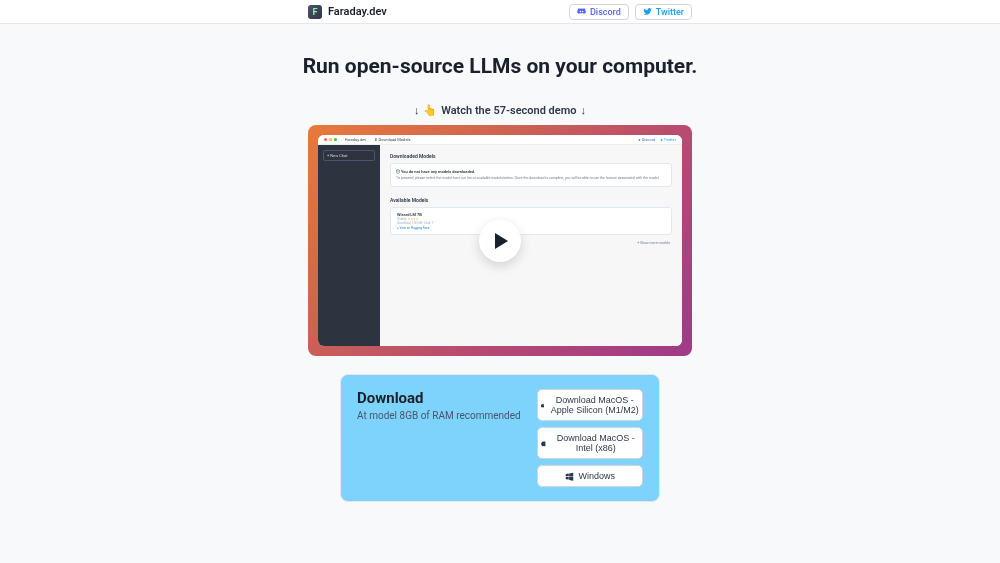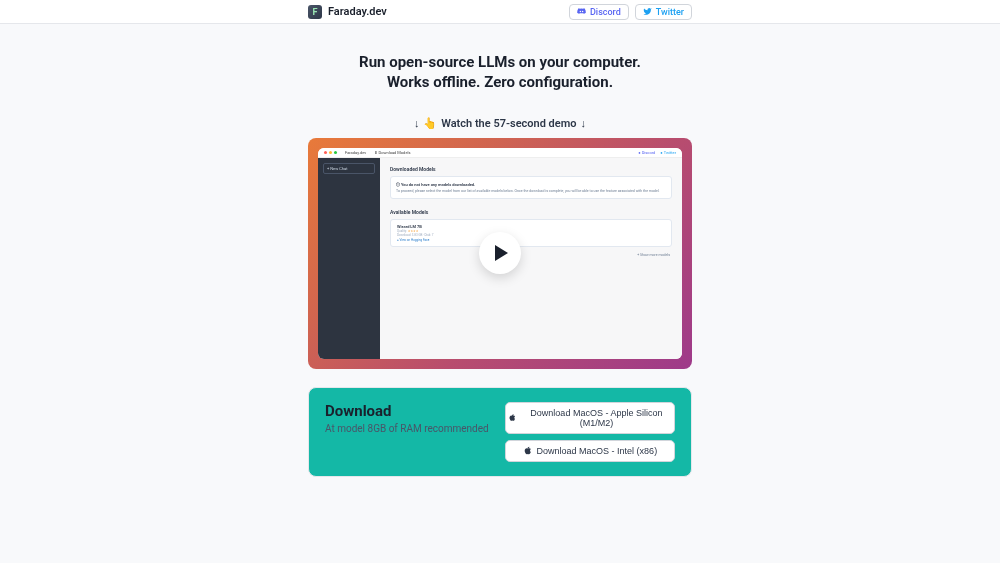--- a/index.html
+++ b/index.html
@@ -72,21 +72,21 @@
     .discord-btn { color: #5865f2; }
     .twitter-btn { color: #1da1f2; }
     .icon-sm { width: 9px; height: 9px; }
     .main {
       padding-top: 28px;
       display: flex;
       flex-direction: column;
       align-items: center;
     }
     .headline {
-      font-size: 15px;
+      font-size: 21px;
       font-weight: 700;
       color: #1a202c;
       text-align: center;
       line-height: 1.35;
     }
     .watch-demo {
       margin-top: 24px;
       font-size: 11px;
       font-weight: 600;
       color: #2d3748;
@@ -229,22 +229,22 @@
     .play-triangle {
       width: 0;
       height: 0;
       border-left: 13px solid #1a202c;
       border-top: 8px solid transparent;
       border-bottom: 8px solid transparent;
       margin-left: 3px;
     }
     .download-panel {
       margin-top: 18px;
-      width: 384px;
-      background: #14b8a6;
+      width: 320px;
+      background: #7dd3fc;
       border: 1px solid #e5e7eb;
       border-radius: 8px;
       padding: 14px 16px;
       display: flex;
       justify-content: space-between;
       gap: 16px;
     }
     .download-info {
       flex-shrink: 0;
     }
@@ -301,21 +301,20 @@
             <path d="M23 3a10.9 10.9 0 01-3.14 1.53 4.48 4.48 0 00-7.86 3v1A10.66 10.66 0 013 4s-4 9 5 13a11.64 11.64 0 01-7 2c9 5 20 0 20-11.5a4.5 4.5 0 00-.08-.83A7.72 7.72 0 0023 3z"></path>
           </svg>
         <span>Twitter</span>
       </div>
     </div>
   </div>
 </div>
 
 <div class="main">
   <h1 class="headline">Run open-source LLMs on your computer.</h1>
-  <h1 class="headline">Works offline. Zero configuration.</h1>
 
   <div class="watch-demo">
     <span>↓</span>
     <span>👆</span>
     <span>Watch the 57-second demo</span>
     <span>↓</span>
   </div>
 
   <div class="video-thumb">
     <div class="app-window">
@@ -367,15 +366,21 @@
             <path d="M17 2c0 2-1 3-2 4-1 1-3 1-3 1s0-2 1-3c1-1 3-2 4-2zm3 16c-1 2-2 4-4 4-1 0-2-1-3-1s-2 1-3 1c-2 0-3-2-4-4-2-3-2-8 0-10 1-1 2-2 4-2 1 0 2 1 3 1s2-1 4-1c1 0 3 1 4 2-3 2-3 7 0 8-1 1-1 1-1 2z"></path>
           </svg>
         <span>Download MacOS - Apple Silicon (M1/M2)</span>
       </button>
       <button class="dl-btn">
         <svg class="dl-icon" viewBox="0 0 24 24" fill="currentColor">
             <path d="M17 2c0 2-1 3-2 4-1 1-3 1-3 1s0-2 1-3c1-1 3-2 4-2zm3 16c-1 2-2 4-4 4-1 0-2-1-3-1s-2 1-3 1c-2 0-3-2-4-4-2-3-2-8 0-10 1-1 2-2 4-2 1 0 2 1 3 1s2-1 4-1c1 0 3 1 4 2-3 2-3 7 0 8-1 1-1 1-1 2z"></path>
           </svg>
         <span>Download MacOS - Intel (x86)</span>
       </button>
+      <button class="dl-btn">
+        <svg class="dl-icon" viewBox="0 0 24 24" fill="currentColor">
+            <path d="M2 5l8-1v7H2V5zm9-1l11-2v10H11V4zM2 13h8v7l-8-1v-6zm9 0h11v10l-11-2v-8z"></path>
+          </svg>
+        <span>Windows</span>
+      </button>
     </div>
   </div>
 </div>
 
 </body></html>

